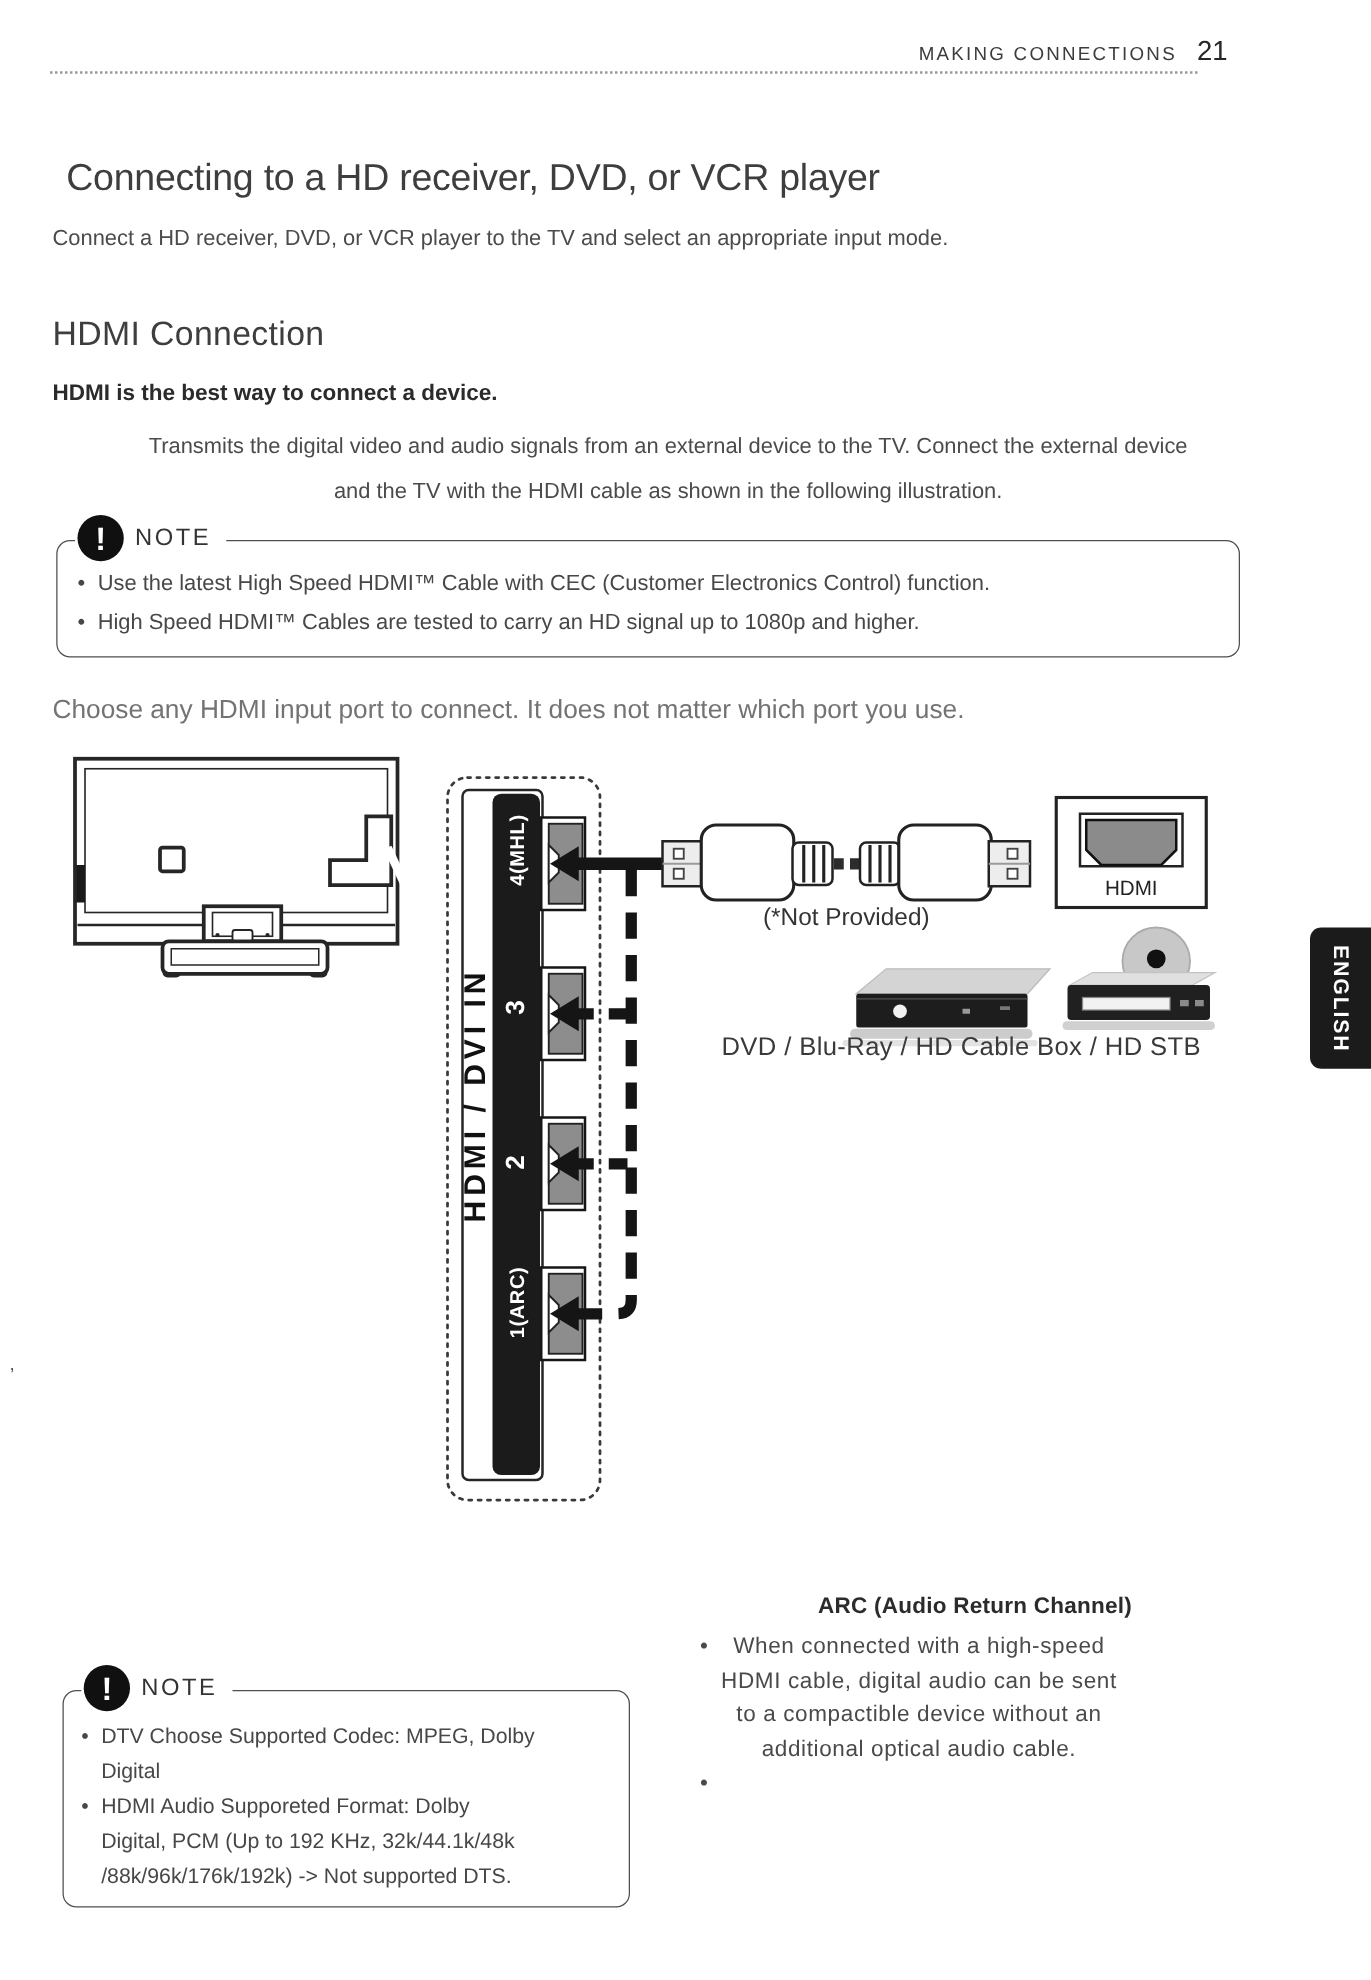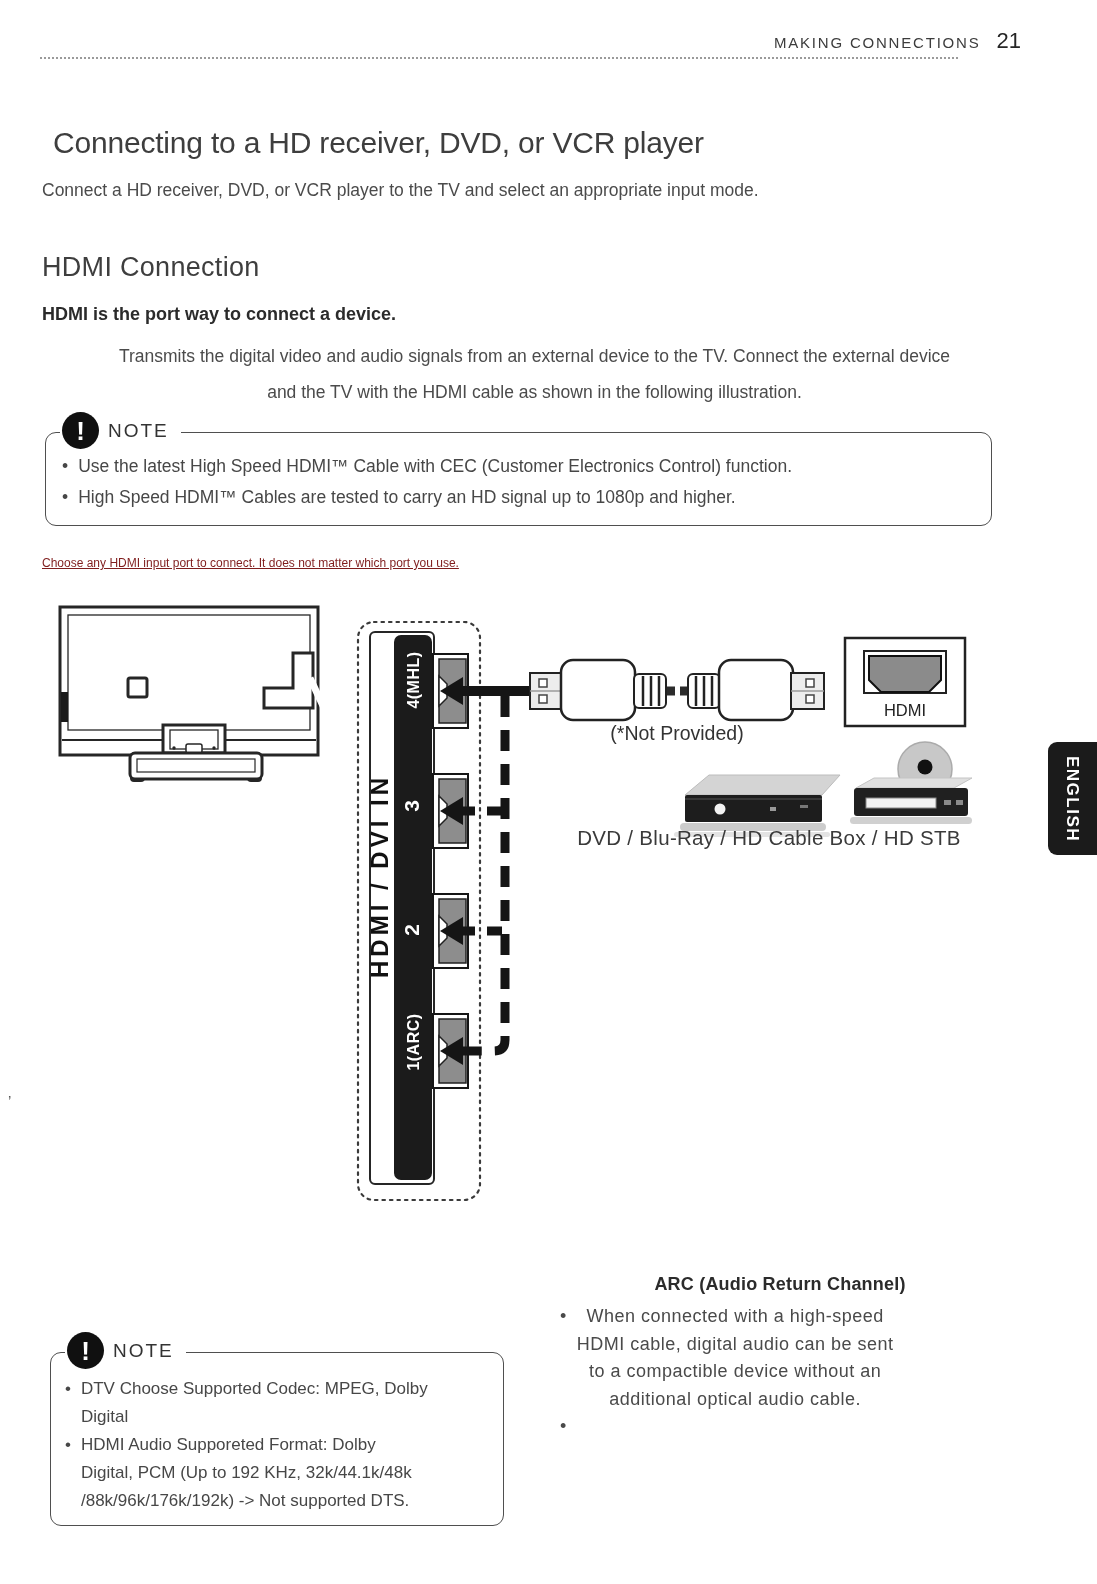--- a/index.html
+++ b/index.html
@@ -4,31 +4,31 @@
 <style>
   html,body{margin:0;padding:0;background:#e8e8e8;}
   .page{
     position:relative;width:1097px;height:1584px;background:#ffffff;
     font-family:"Liberation Sans", sans-serif;color:#4a4a4a;overflow:hidden;
     margin:0 auto;
   }
   .abs{position:absolute;}
   .pre{white-space:pre-line;}
   
-  .hdr-row{top:28px;left:0;width:982px;display:flex;justify-content:flex-end;align-items:baseline;gap:16px;padding-left:39px;}
+  .hdr-row{top:28px;left:0;width:982px;display:flex;justify-content:flex-end;align-items:baseline;gap:16px;}
   .hdr-section{font-size:15px;letter-spacing:1.8px;color:#3c3c3c;}
   .hdr-page{font-size:22px;color:#262626;font-weight:500;}
   .hdr-rule{top:57px;left:40px;width:918px;border-top:2px dotted #9a9a9a;height:0;}
   
   .title{top:126px;left:42px;font-size:30px;color:#3e3e3e;font-weight:500;letter-spacing:-0.2px;margin-left:11px;}
   .intro{top:180px;left:42px;font-size:17.5px;color:#4b4b4b;}
   .h2{top:252px;left:42px;font-size:27px;color:#3e3e3e;font-weight:500;letter-spacing:0.3px;}
   .lead{top:304px;left:42px;font-size:18px;font-weight:bold;color:#2b2b2b;}
   .body-par{top:338px;left:42px;width:985px;font-size:17.5px;line-height:36px;color:#4b4b4b;text-align:center;}
-  .choose{top:556px;left:42px;font-size:12px;color:#7f1d1d;text-decoration:underline;}
+  .choose{top:556px;left:42px;font-size:21px;color:#737373;}
   
   .notebox{border:1.5px solid #4f4f4f;border-radius:11px;background:#fff;}
   .notebox-top{top:432px;left:45px;width:945px;height:92px;}
   .notebox-bottom{top:1352px;left:50px;width:452px;height:172px;}
   .note-label{position:absolute;top:-21px;left:14px;display:flex;align-items:center;gap:9px;background:#fff;padding:0 12px 0 2px;}
   .note-icon{width:37px;height:37px;border-radius:50%;background:#101010;color:#fff;display:flex;align-items:center;justify-content:center;font-size:26px;font-weight:900;line-height:1;}
   .note-word{font-size:19px;letter-spacing:2px;color:#333;}
   .note-bullets{padding:18px 18px 0 16px;}
   .notebox-bottom .note-bullets{padding:22px 12px 0 14px;}
   .bullet-row{display:flex;gap:10px;font-size:17.5px;line-height:31px;color:#474747;}
@@ -53,21 +53,21 @@
 
   <div class="abs hdr-row">
     <span class="hdr-section">MAKING CONNECTIONS</span>
     <span class="hdr-page">21</span>
   </div>
   <div class="abs hdr-rule"></div>
 
   <div class="abs title">Connecting to a HD receiver, DVD, or VCR player</div>
   <div class="abs intro">Connect a HD receiver, DVD, or VCR player to the TV and select an appropriate input mode.</div>
   <div class="abs h2">HDMI Connection</div>
-  <div class="abs lead">HDMI is the port way to connect a device.</div>
+  <div class="abs lead">HDMI is the best way to connect a device.</div>
   <div class="abs body-par pre">Transmits the digital video and audio signals from an external device to the TV. Connect the external device
 and the TV with the HDMI cable as shown in the following illustration.</div>
 
   <div class="abs notebox notebox-top">
     <div class="note-label">
       <span class="note-icon">!</span>
       <span class="note-word">NOTE</span>
     </div>
     <div class="note-bullets">
       <div class="bullet-row">

